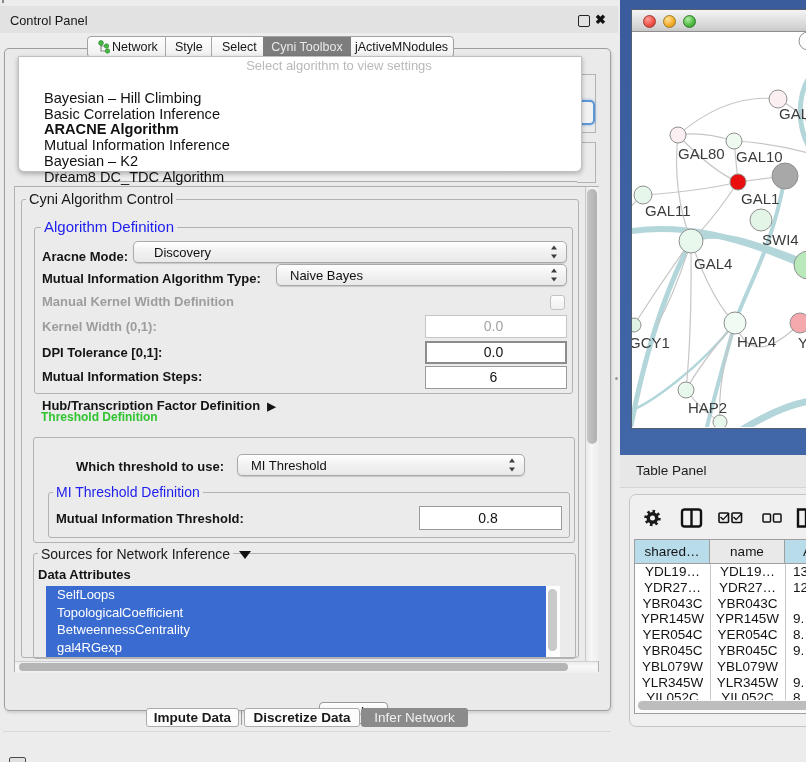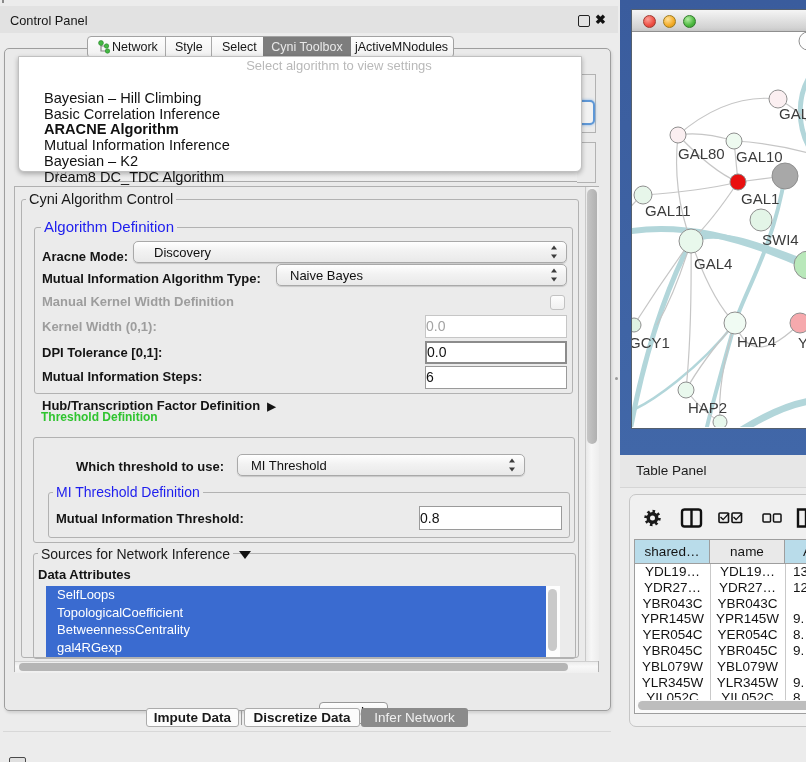--- a/index.html
+++ b/index.html
@@ -12,21 +12,21 @@
 .dlbl{position:absolute;font-weight:bold;font-size:13px;color:#9d9d9d;white-space:nowrap;}
 .combo{position:absolute;border:1px solid #a9a9a9;border-radius:5px;
   background:linear-gradient(#ffffff,#f2f2f2 45%,#e9e9e9);box-shadow:0 1px 1px rgba(0,0,0,.15);
   font-size:13px;color:#111;}
 .combo .ct{position:absolute;left:13px;top:50%;transform:translateY(-50%);}
 .spin{position:absolute;right:8px;top:50%;transform:translateY(-50%);width:7px;height:13px;}
 .spin:before{content:"";position:absolute;left:0;top:0;border-left:3.5px solid transparent;
   border-right:3.5px solid transparent;border-bottom:4.5px solid #3c3c3c;}
 .spin:after{content:"";position:absolute;left:0;bottom:0;border-left:3.5px solid transparent;
   border-right:3.5px solid transparent;border-top:4.5px solid #3c3c3c;}
-.tf{position:absolute;background:#fff;font-size:14px;text-align:left;padding-right:5px;
+.tf{position:absolute;background:#fff;font-size:14px;text-align:center;padding-right:5px;
   color:#111;box-sizing:border-box;}
 </style>
 </head>
 <body>
 
 <div class="abs" style="left:620px;top:0;width:186px;height:455px;background:linear-gradient(180deg,#3a5c9d,#4167a8);"></div>
 <div class="abs" style="left:620px;top:455px;width:186px;height:32px;background:#e7e7e7;border-bottom:1px solid #d5d5d5;">
   <div class="abs" style="left:16px;top:8px;font-size:13.5px;color:#1c1c1c;">Table Panel</div>
 </div>
 

